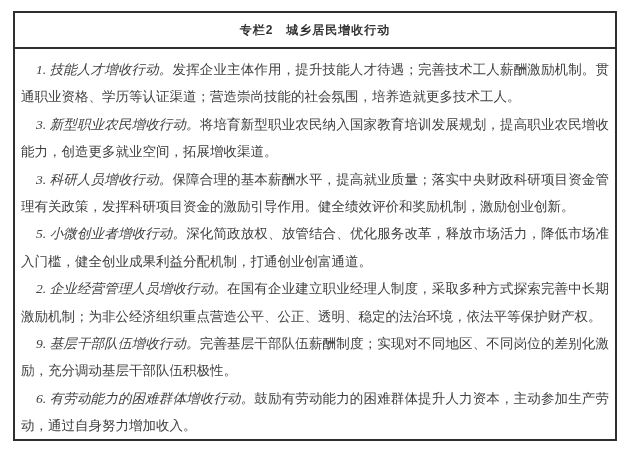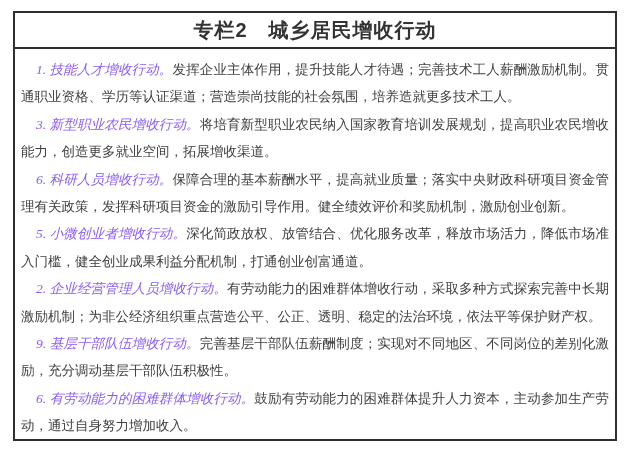--- a/index.html
+++ b/index.html
@@ -21,21 +21,21 @@
     border: 2px solid #2f2f2f;
     background: #ffffff;
   }
   .panel-title {
     box-sizing: border-box;
     height: 36px;
     border-bottom: 2px solid #2f2f2f;
     display: flex;
     align-items: center;
     justify-content: center;
-    font-size: 20px;
+    font-size: 12px;
     font-weight: bold;
     color: #333333;
     letter-spacing: 1px;
     white-space: pre;
   }
   .panel-body {
     box-sizing: border-box;
     height: 390px;
     padding: 7px 6px 0 6px;
     overflow: hidden;
@@ -44,30 +44,30 @@
     color: #404040;
     text-align: justify;
   }
   .panel-body p {
     margin: 0;
     text-indent: 15px;
   }
   .lead {
     font-family: "Liberation Serif", serif;
     font-style: italic;
-    color: #8b5cf6;
+    color: #404040;
   }
 </style>
 </head>
 <body>
 
 <div class="panel">
   <div class="panel-title">专栏2　城乡居民增收行动</div>
   <div class="panel-body">
     <p><span class="lead">1. 技能人才增收行动。</span><span>发挥企业主体作用，提升技能人才待遇；完善技术工人薪酬激励机制。贯通职业资格、学历等认证渠道；营造崇尚技能的社会氛围，培养造就更多技术工人。</span></p>
     <p><span class="lead">3. 新型职业农民增收行动。</span><span>将培育新型职业农民纳入国家教育培训发展规划，提高职业农民增收能力，创造更多就业空间，拓展增收渠道。</span></p>
-    <p><span class="lead">6. 科研人员增收行动。</span><span>保障合理的基本薪酬水平，提高就业质量；落实中央财政科研项目资金管理有关政策，发挥科研项目资金的激励引导作用。健全绩效评价和奖励机制，激励创业创新。</span></p>
+    <p><span class="lead">3. 科研人员增收行动。</span><span>保障合理的基本薪酬水平，提高就业质量；落实中央财政科研项目资金管理有关政策，发挥科研项目资金的激励引导作用。健全绩效评价和奖励机制，激励创业创新。</span></p>
     <p><span class="lead">5. 小微创业者增收行动。</span><span>深化简政放权、放管结合、优化服务改革，释放市场活力，降低市场准入门槛，健全创业成果利益分配机制，打通创业创富通道。</span></p>
-    <p><span class="lead">2. 企业经营管理人员增收行动。</span><span>有劳动能力的困难群体增收行动，采取多种方式探索完善中长期激励机制；为非公经济组织重点营造公平、公正、透明、稳定的法治环境，依法平等保护财产权。</span></p>
+    <p><span class="lead">2. 企业经营管理人员增收行动。</span><span>在国有企业建立职业经理人制度，采取多种方式探索完善中长期激励机制；为非公经济组织重点营造公平、公正、透明、稳定的法治环境，依法平等保护财产权。</span></p>
     <p><span class="lead">9. 基层干部队伍增收行动。</span><span>完善基层干部队伍薪酬制度；实现对不同地区、不同岗位的差别化激励，充分调动基层干部队伍积极性。</span></p>
     <p><span class="lead">6. 有劳动能力的困难群体增收行动。</span><span>鼓励有劳动能力的困难群体提升人力资本，主动参加生产劳动，通过自身努力增加收入。</span></p>
   </div>
 </div>
 
 </body></html>

